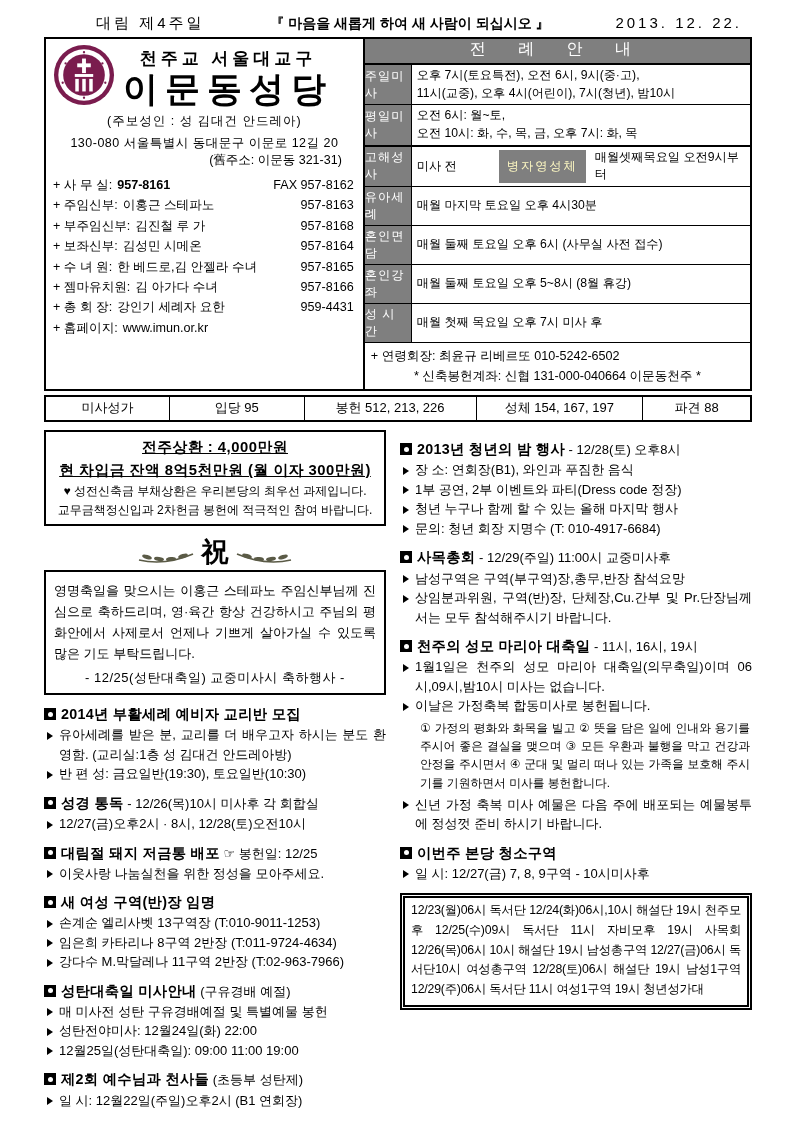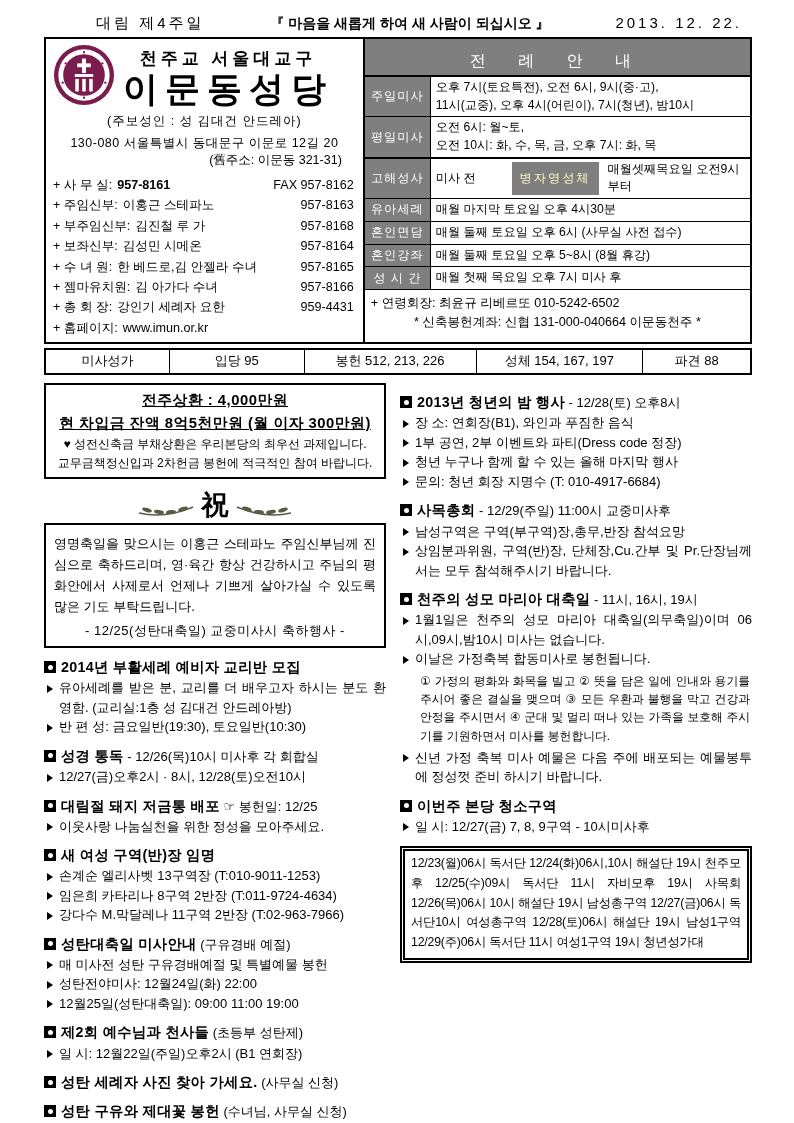--- a/index.html
+++ b/index.html
@@ -27,24 +27,24 @@
   .addr    { font-size:12.5px; text-align:center; margin-top:5px; letter-spacing:0.5px; }
   .addr2   { font-size:12.5px; text-align:right; padding-right:14px; }
   .contacts { margin-top:6px; font-size:12.6px; }
   .contact-row { display:flex; line-height:1.62; white-space:pre; }
   .c-value { margin-left:5px; }
   .c-value.bold { font-weight:bold; }
   .c-right { margin-left:auto; padding-right:2px; }
 
   .hright { width:55%; border-left:2px solid #000; display:flex; flex-direction:column; }
   .lit-title { background:#7f7f7f; color:#fff; text-align:center; font-size:16px;
-               letter-spacing:14px; padding:12px 0 3px; border-bottom:2px solid #000; }
+               letter-spacing:14px; padding:0 0 3px; border-bottom:2px solid #000; }
   .lit-row { display:flex; border-bottom:1px solid #000; font-size:12.2px; align-items:stretch; }
   .lit-row.thick { border-bottom:2px solid #000; }
-  .lit-label { width:66px; flex:none; background:#7f7f7f; color:#fff; display:flex;
+  .lit-label { width:47px; flex:none; background:#7f7f7f; color:#fff; display:flex;
                align-items:center; justify-content:center; letter-spacing:1px;
                border-right:1px solid #000; padding:2px 0; }
   .lit-value { padding:2px 5px; display:flex; align-items:center; white-space:pre-line; line-height:1.45; }
   .lit-sub   { background:#7f7f7f; color:#fef9c3; display:flex; align-items:center;
                padding:1px 8px; margin:3px 4px; letter-spacing:2px; flex:none; }
   .lit-foot  { font-size:12.6px; padding:4px 6px 3px; line-height:1.55; flex:1; }
 
   
   .hymns { display:flex; border:2px solid #000; margin-top:4px; font-size:13px;
            text-align:center; }

